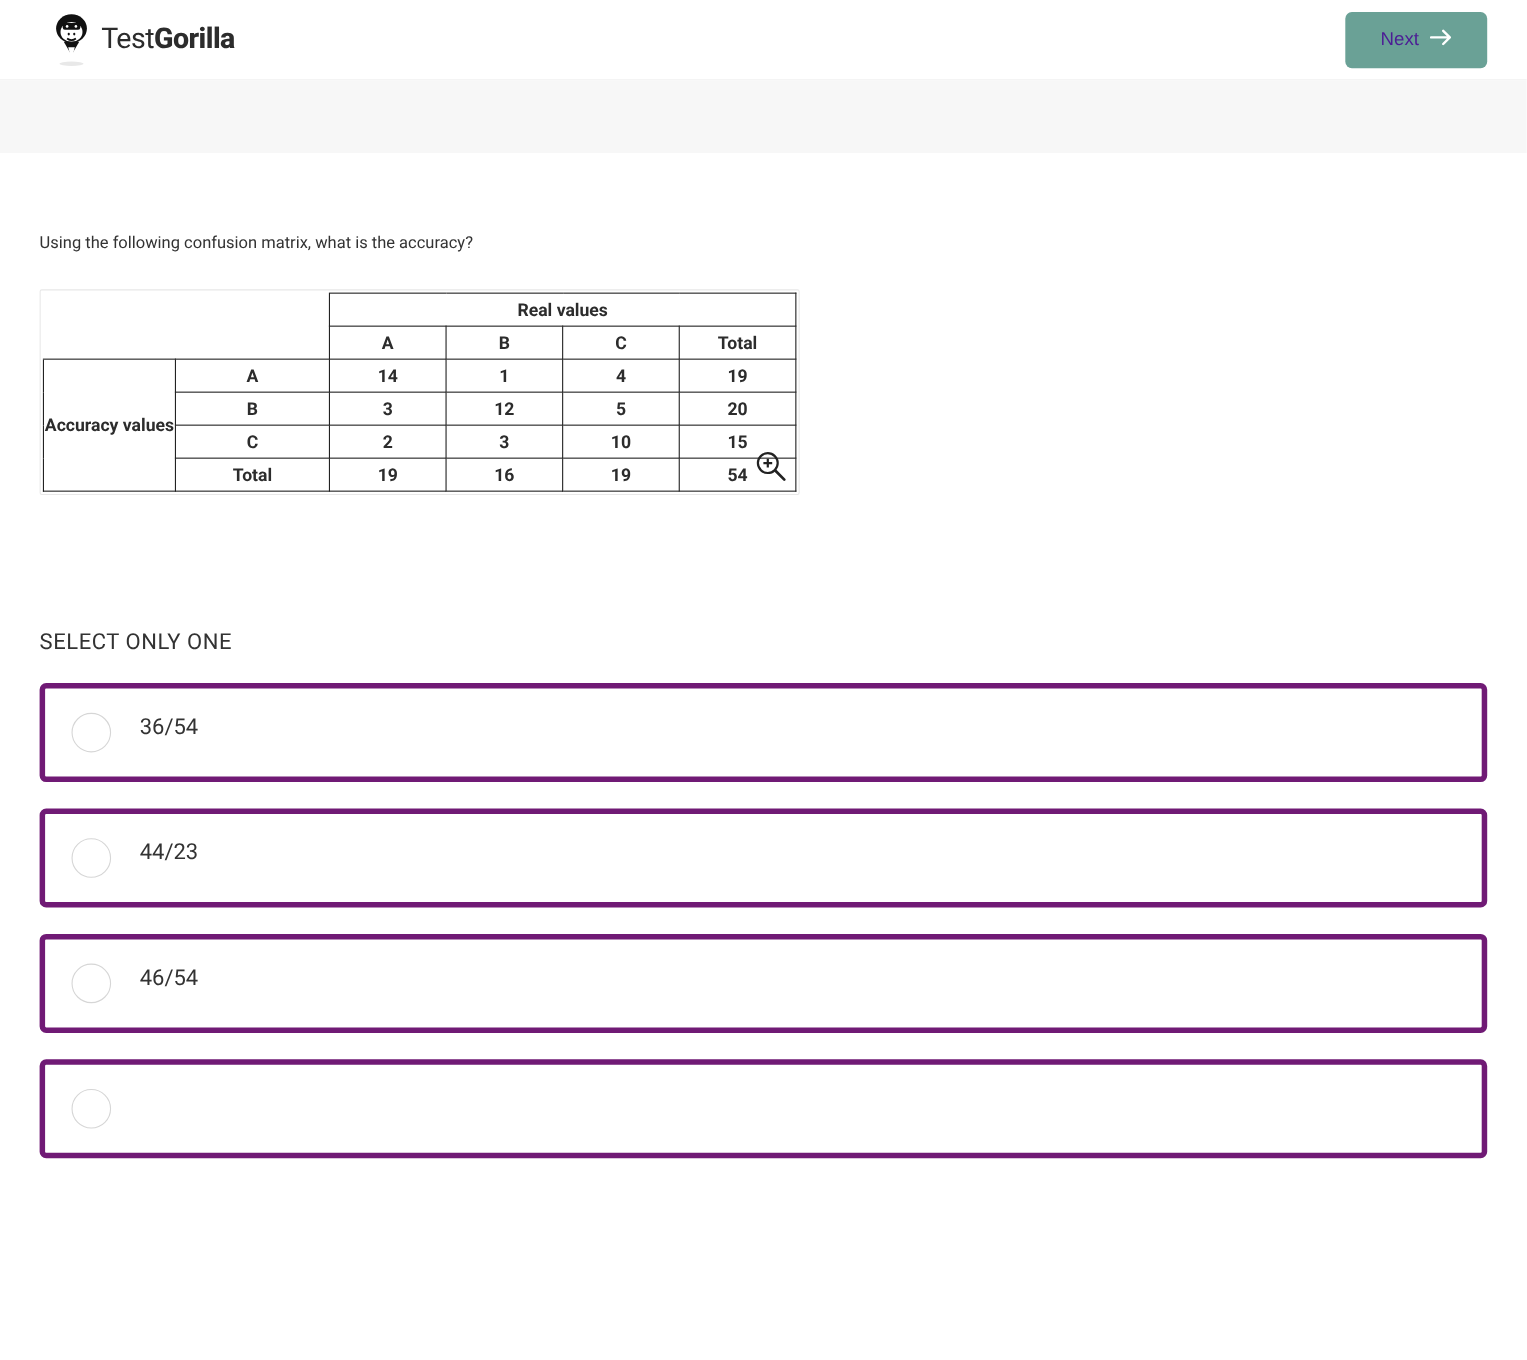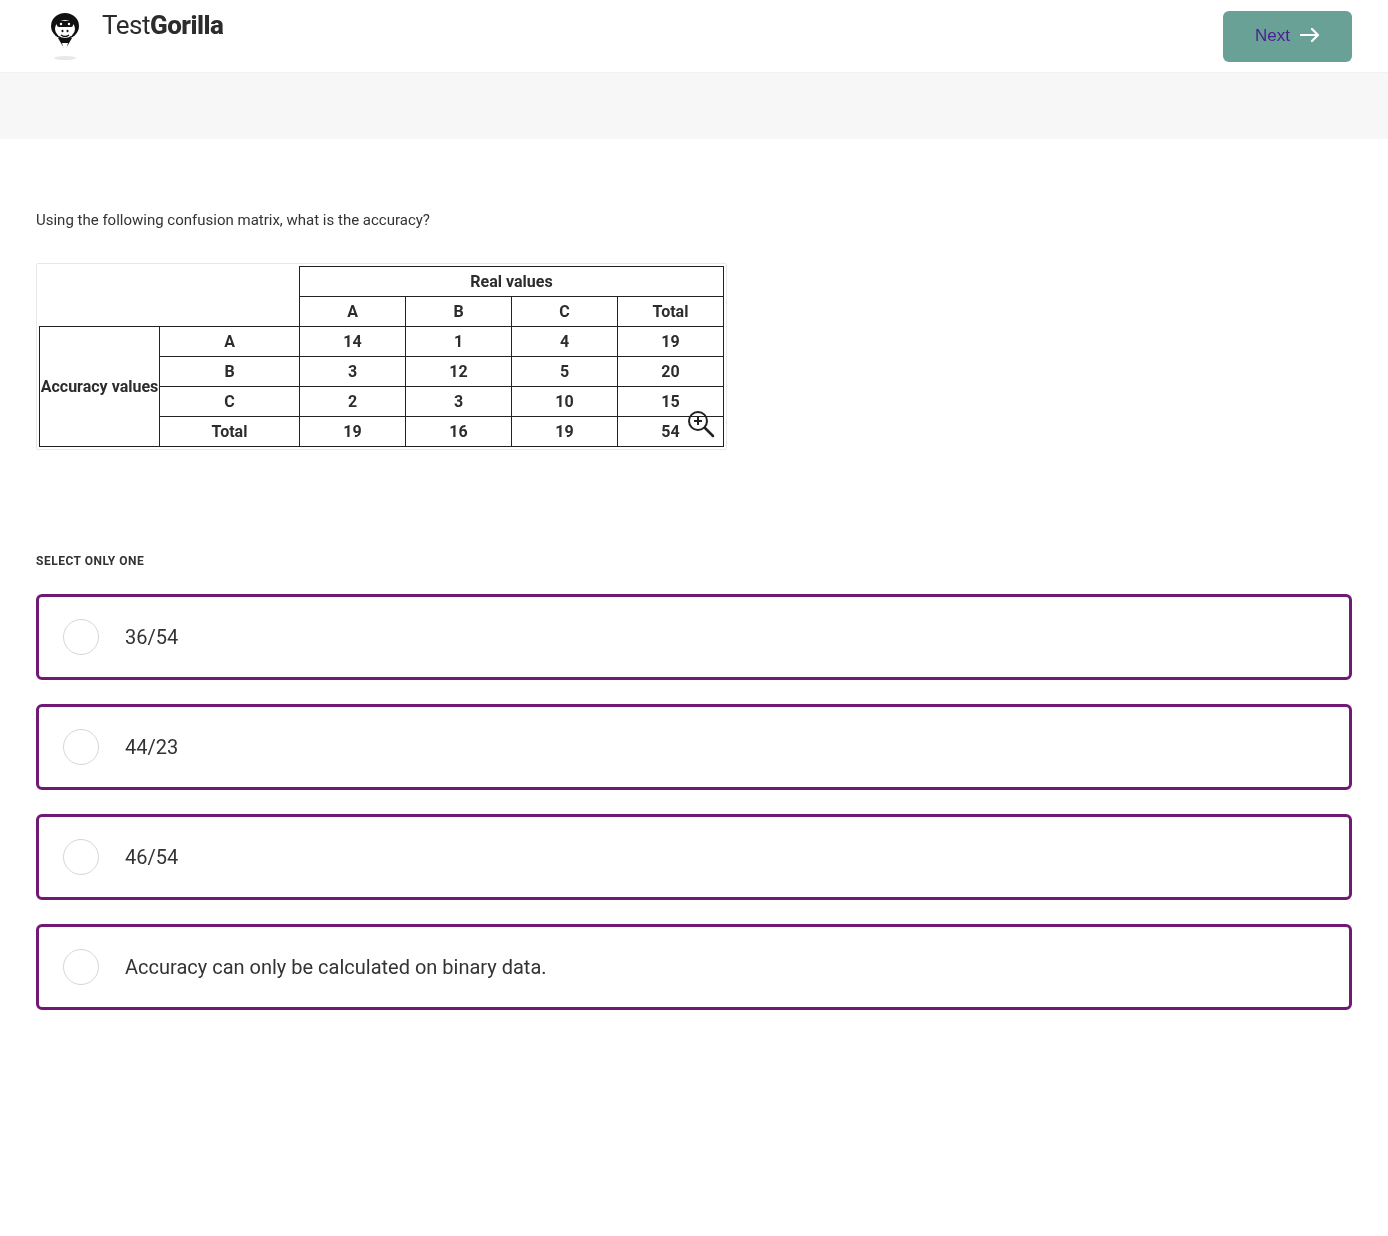--- a/index.html
+++ b/index.html
@@ -12,22 +12,22 @@
     .header {
       display: flex;
       justify-content: space-between;
       align-items: center;
       padding: 10px 36px 10px 48px;
       border-bottom: 1px solid #f2f2f2;
       background: #fff;
     }
     .logo {
       display: flex;
-      align-items: flex-start;
-      gap: 20px;
+      align-items: center;
+      gap: 10px;
     }
     .logo-icon {
       width: 34px;
       height: 52px;
       display: flex;
       flex-direction: column;
       align-items: center;
       justify-content: center;
     }
     .logo-text { font-size: 26px; letter-spacing: -0.5px; }
@@ -83,31 +83,31 @@
     .rh { height: 30px; }
     .zoom-icon {
       position: absolute;
       right: 10px;
       bottom: 10px;
       width: 30px;
       height: 30px;
       cursor: pointer;
     }
     .select-label {
-      font-size: 12px;
+      font-size: 20px;
       letter-spacing: 0.5px;
       color: #333;
       margin-bottom: 26px;
-      font-weight: 700;
+      font-weight: 400;
+      margin-top: 17px;
     }
     .option {
       display: flex;
-      align-items: center;
       gap: 26px;
-      border: 3px solid #701a75;
+      border: 5px solid #701a75;
       border-radius: 6px;
       padding: 22px 24px;
       margin-bottom: 24px;
       cursor: pointer;
       background: #fff;
     }
     .radio {
       width: 36px;
       height: 36px;
       border: 1px solid #d6d6d6;
@@ -221,15 +221,14 @@
   <div class="option">
     <div class="radio"></div>
     <div class="option-text">44/23</div>
   </div>
   <div class="option">
     <div class="radio"></div>
     <div class="option-text">46/54</div>
   </div>
   <div class="option">
     <div class="radio"></div>
-    <div class="option-text">Accuracy can only be calculated on binary data.</div>
   </div>
 </div>
 
 </body></html>

